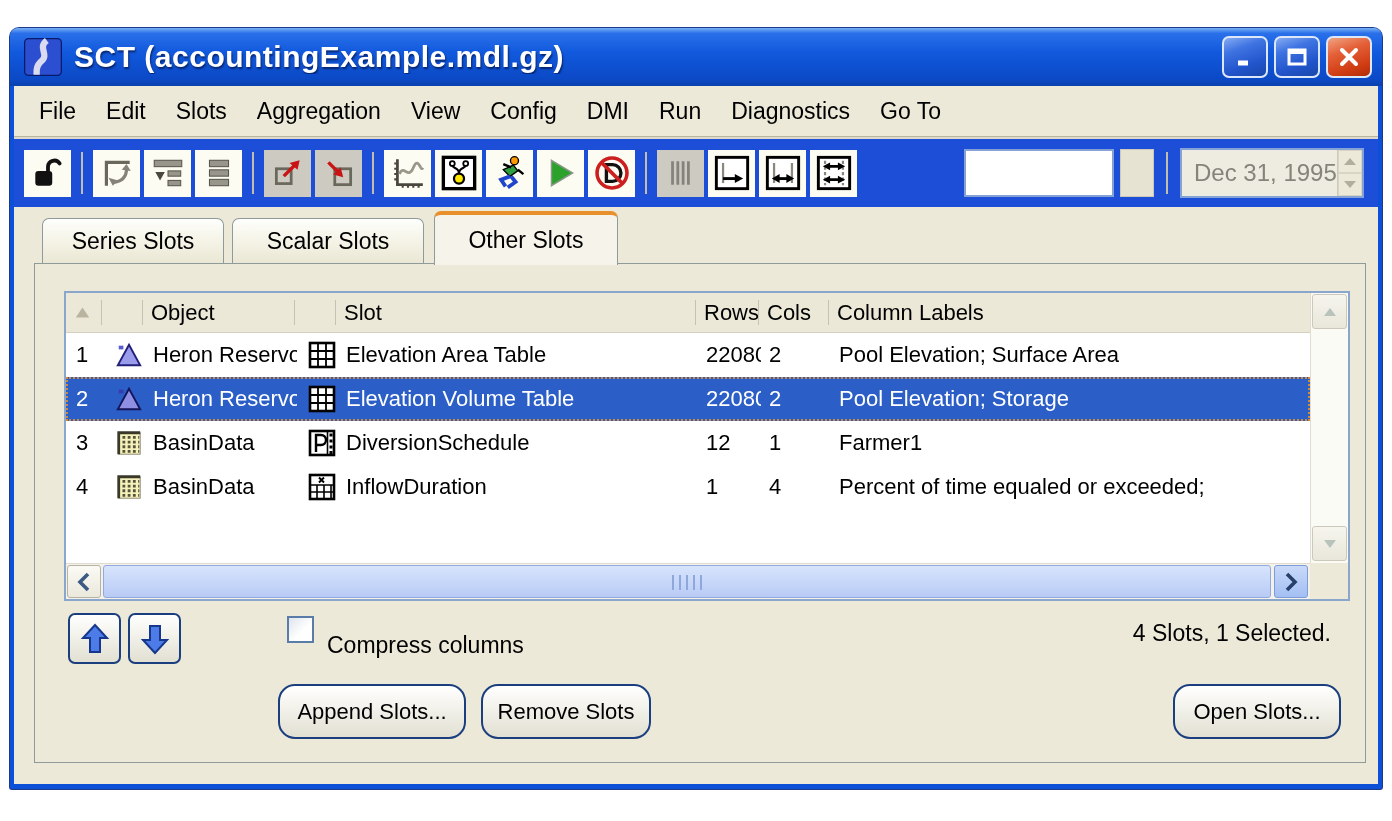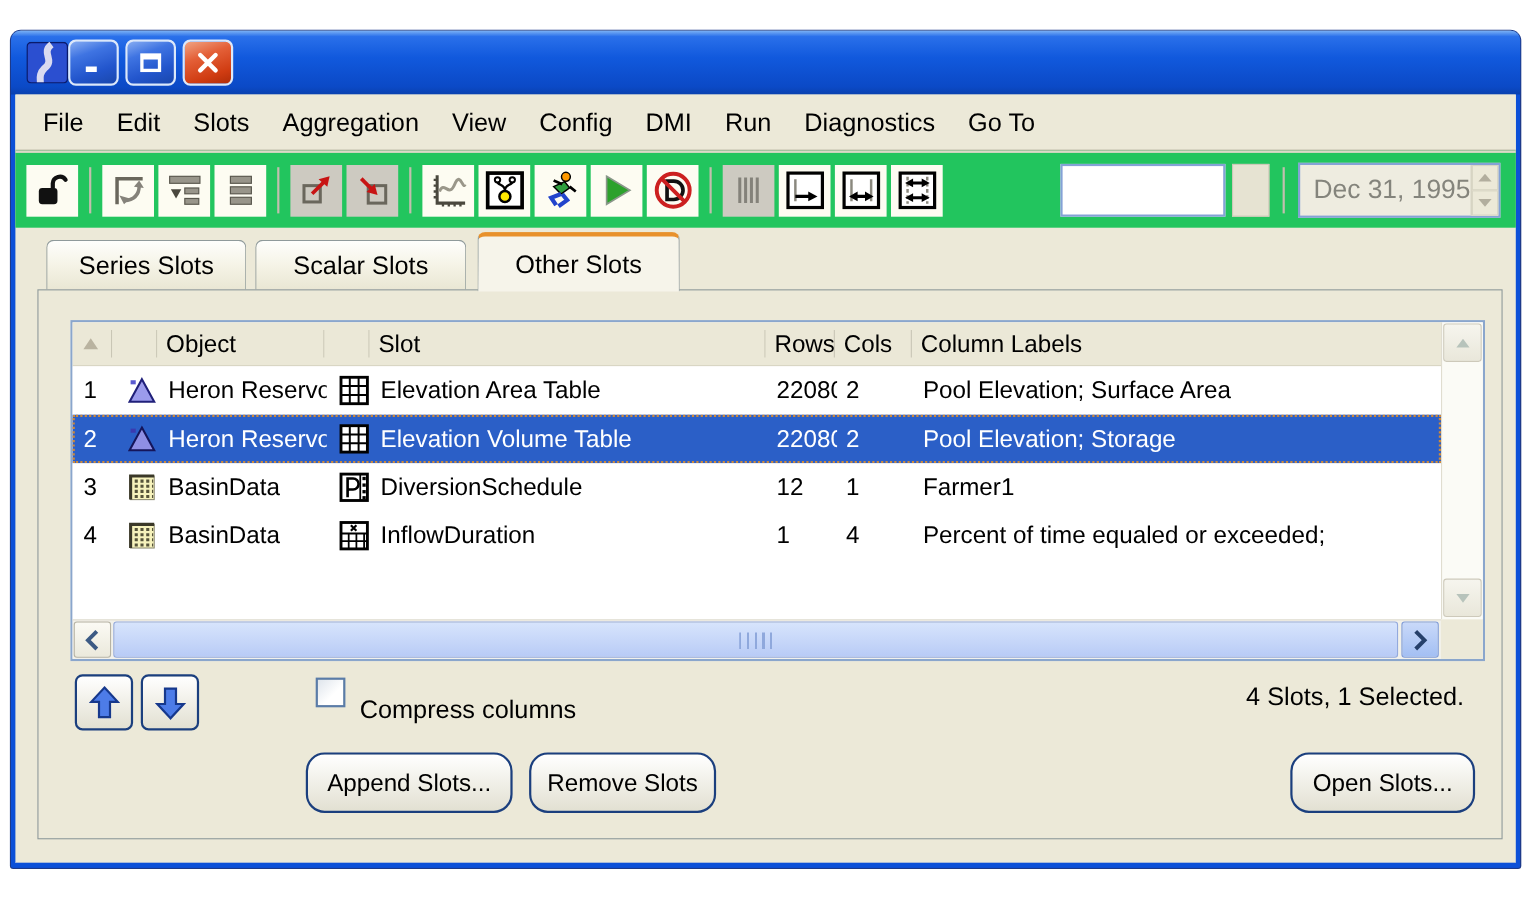--- a/index.html
+++ b/index.html
@@ -17,21 +17,21 @@
             text-shadow:1px 2px 2px rgba(0,0,30,.55);flex:1;white-space:nowrap;overflow:hidden;}
   .winbtns{display:flex;gap:6px;}
   .wbtn{width:46px;height:42px;border-radius:7px;border:2px solid #dce8fa;display:flex;align-items:center;justify-content:center;cursor:default;}
   .wbtn.b-min,.wbtn.b-max{background:linear-gradient(160deg,#86acf2 0%,#3f74e2 30%,#2255cc 68%,#1a47ac 100%);}
   .wbtn.b-close{background:linear-gradient(160deg,#f0a484 0%,#e46038 35%,#d03c12 75%,#b02c08 100%);}
   
   .menubar{position:absolute;left:0;top:58px;width:1364px;height:51px;background:#ece9d8;
            display:flex;align-items:center;padding-left:10px;}
   .mi{font-size:23px;color:#000;padding:6px 15px;white-space:nowrap;}
   
-  .toolbar{position:absolute;left:0;top:109px;width:1364px;height:70px;background:#22c55e;
+  .toolbar{position:absolute;left:0;top:109px;width:1364px;height:70px;background:#1d4ed8;
            border-top:2px solid #dcd9c8;box-shadow:0 -1px 0 #b8b4a4;
            display:flex;align-items:center;padding:0 14px 0 8px;}
   .tbtn{width:47px;height:47px;margin:0 2px;display:flex;align-items:center;justify-content:center;
         background:#fdfcf2;flex:0 0 auto;}
   .tbtn.toggled{background:#cdcac1;}
   .tsep{width:2px;height:42px;background:#c2beae;margin:0 8px;flex:0 0 auto;}
   .tspacer{flex:1;}
   .tinput{width:150px;height:48px;border:2px solid #84a2d6;background:#fff;font-size:22px;
           padding:0 8px;font-family:inherit;outline:none;flex:0 0 auto;}
   .tblank{width:34px;height:48px;background:#e6e3d2;border:1px solid #cdc9b8;margin-left:6px;flex:0 0 auto;}
@@ -95,20 +95,21 @@
 <body>
 
 <div class="stage">
  <div class="window">
 
   <div class="titlebar">
     <svg width="38" height="38" viewBox="0 0 30 30">
       <rect x="0.5" y="0.5" width="29" height="29" rx="3" fill="#2b4fd0" stroke="#0a1a6a"></rect>
       <path d="M18 2 C 10 8, 21 13, 13 19 C 9 23, 10 26, 10 29" stroke="#dadaf0" stroke-width="5" fill="none"></path>
     </svg>
+    <span class="apptitle">SCT (accountingExample.mdl.gz)</span>
     <div class="winbtns">
       <div class="wbtn b-min">
         <svg width="22" height="22" viewBox="0 0 22 22">
               <path d="M4 17 h10" stroke="#fff" stroke-width="5"></path>
             </svg>
       </div>
       <div class="wbtn b-max">
         <svg width="22" height="22" viewBox="0 0 22 22">
               <rect x="3" y="4" width="16" height="14" fill="none" stroke="#fff" stroke-width="3"></rect>
               <path d="M3 6 h16" stroke="#fff" stroke-width="4"></path>

